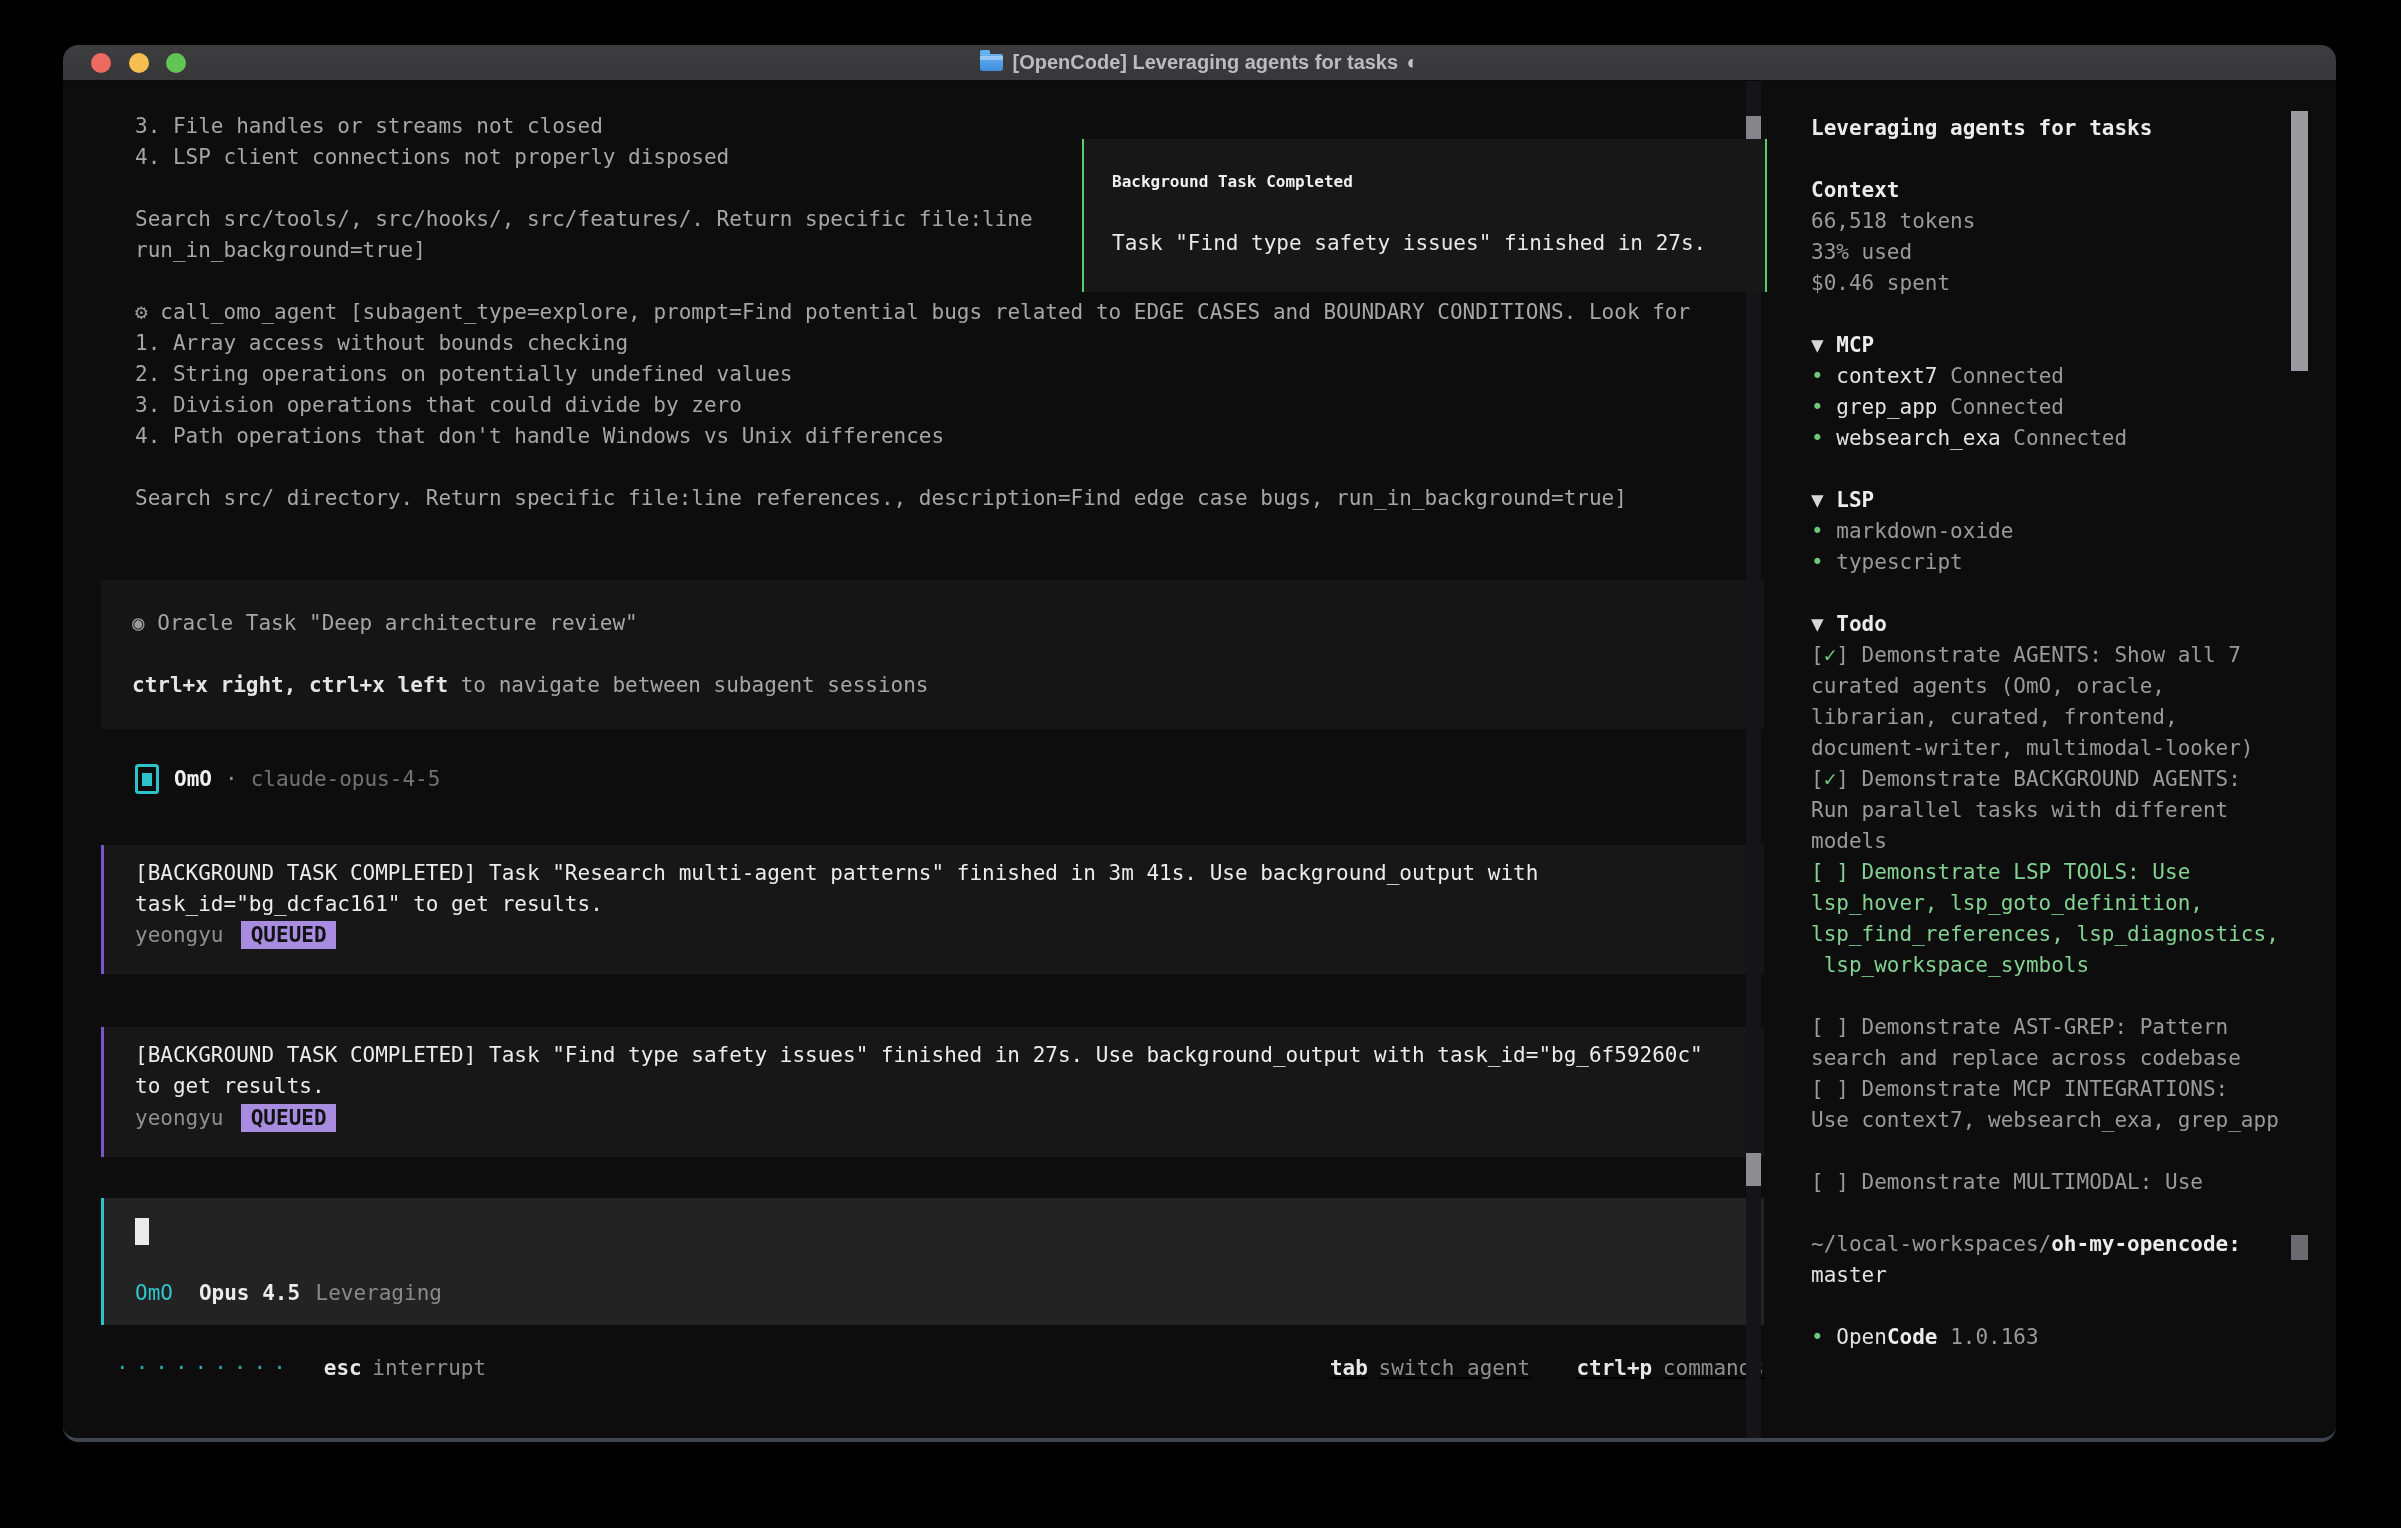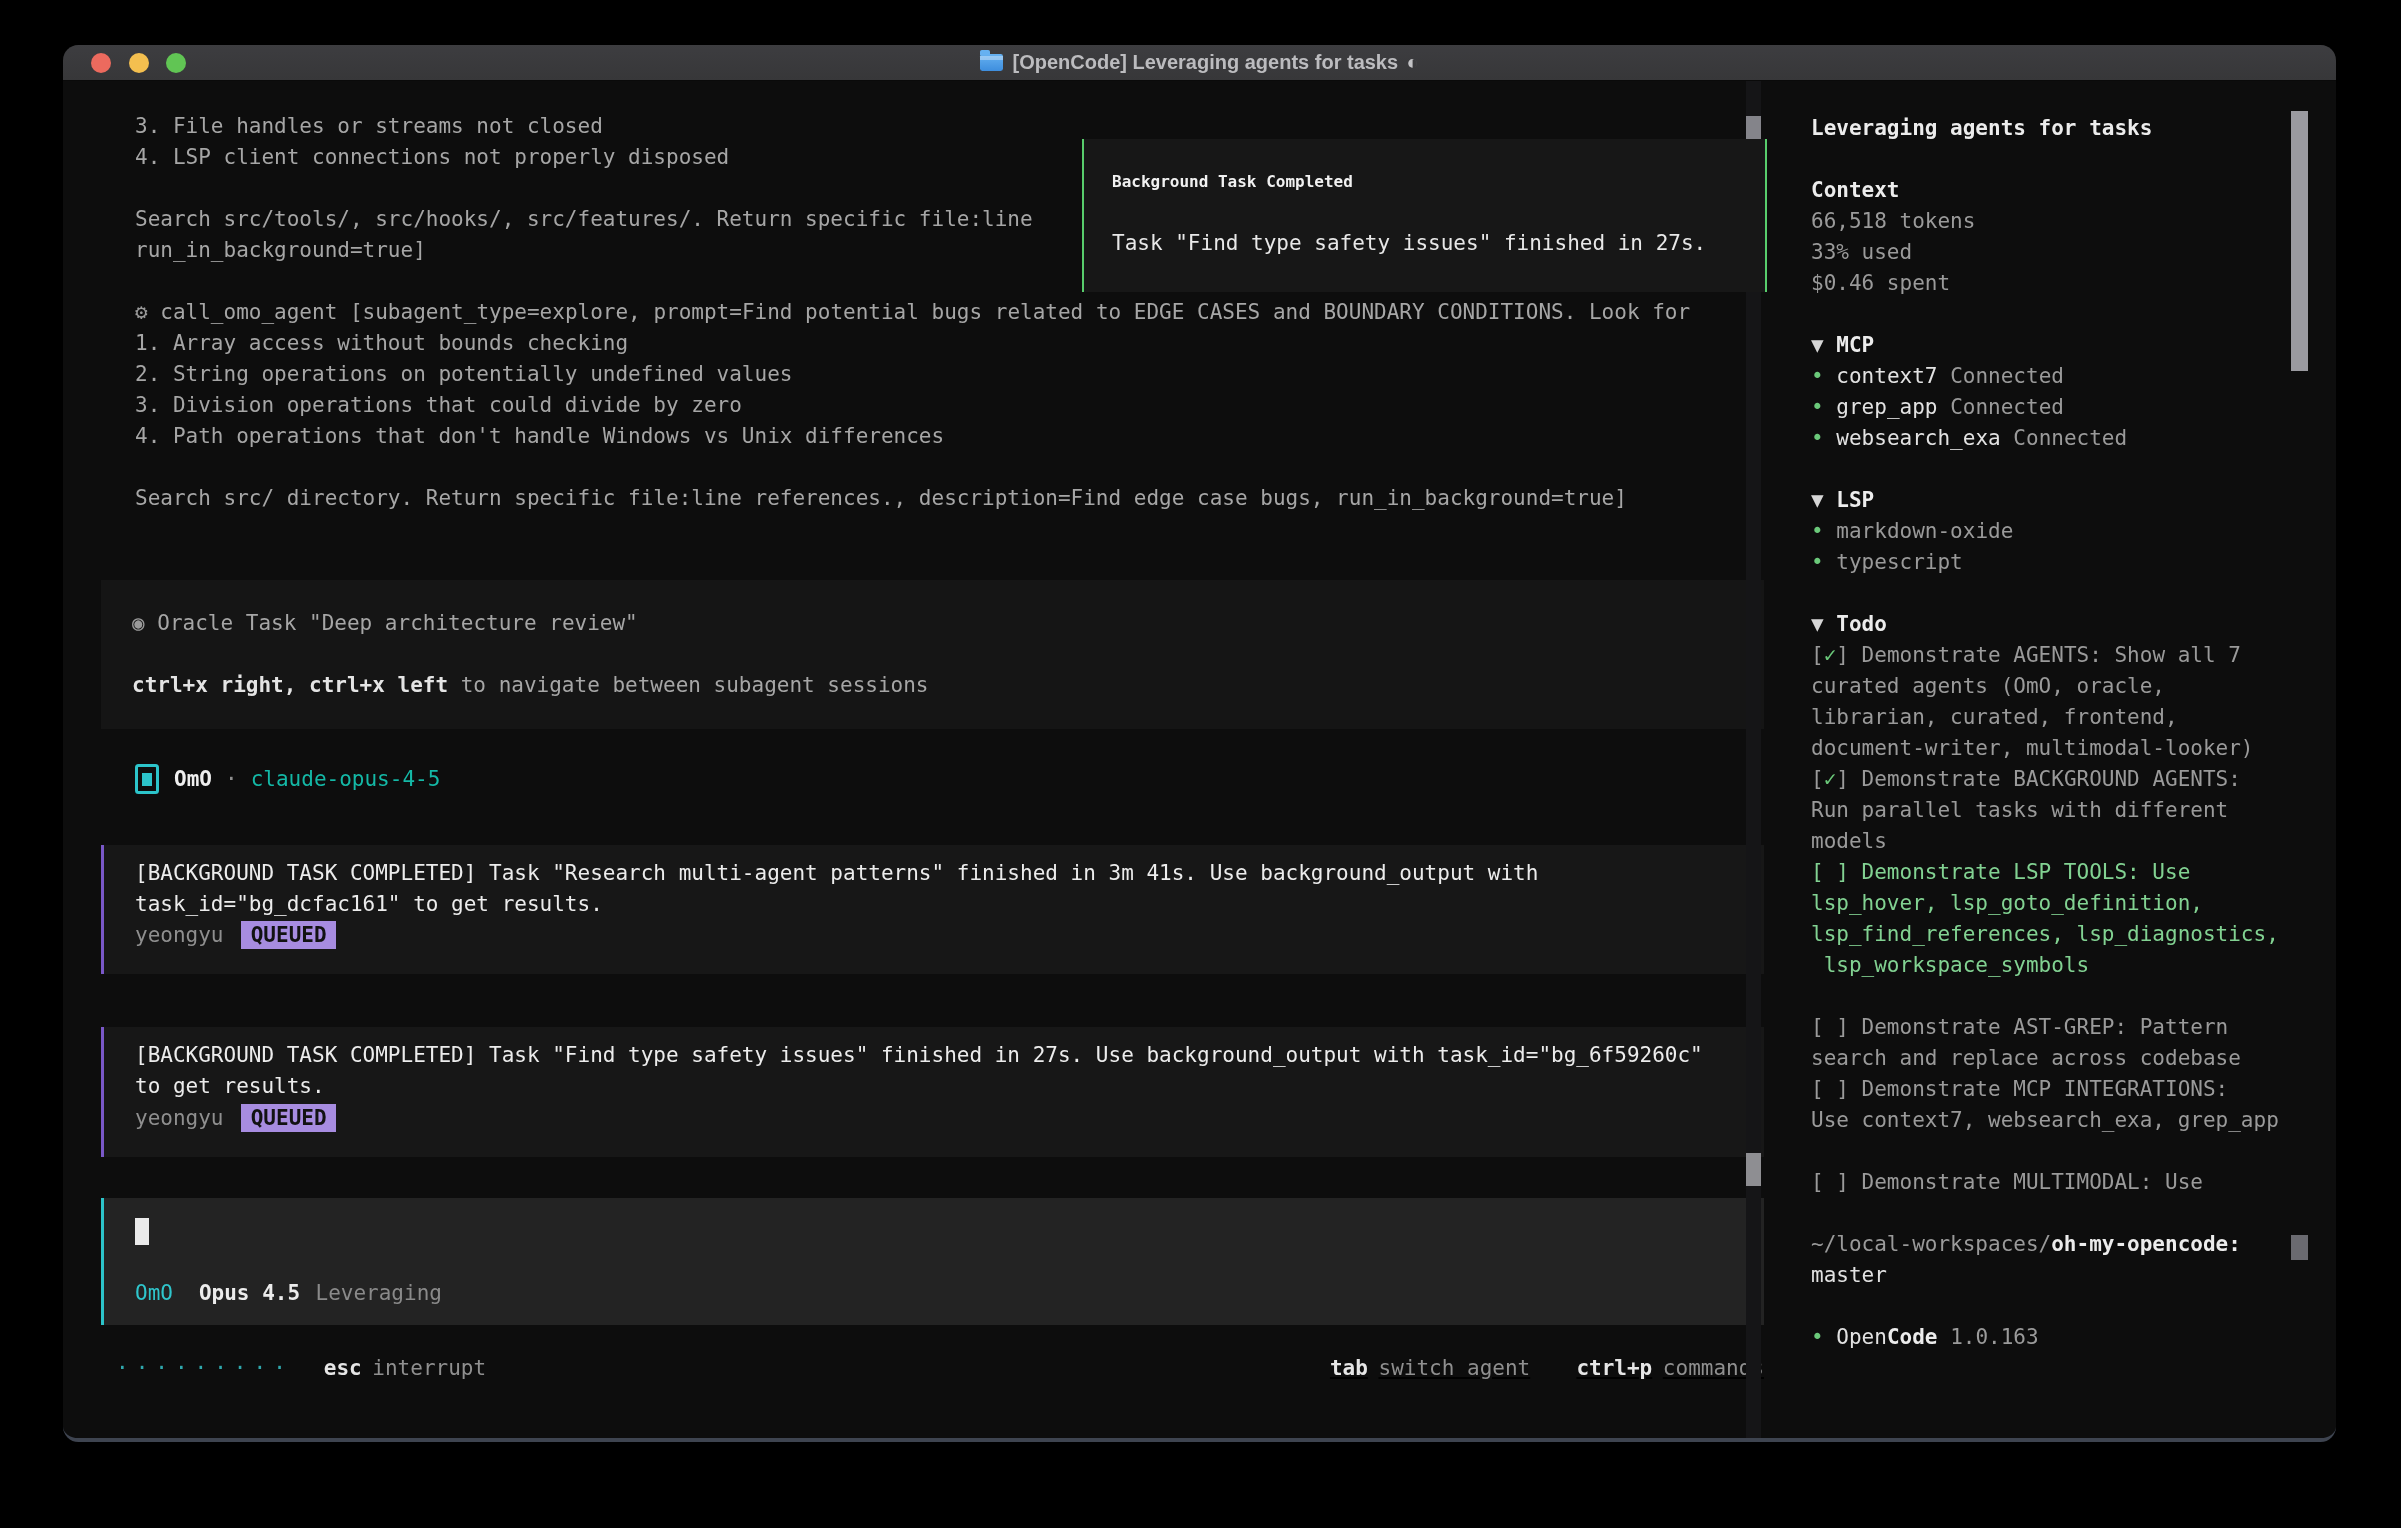--- a/index.html
+++ b/index.html
@@ -40,21 +40,21 @@
         padding:28px 0 28px 31px;}
   .oline{min-height:31px;line-height:31px;font-size:21px;color:#a6a6a6;white-space:pre;}
   .okeys{color:#e4e4e4;font-weight:bold;}
   
   .agent-row{margin:35px 0 0 72px;height:31px;display:flex;align-items:center;font-size:21px;}
   .agent-ico{width:17.7px;height:23.6px;border:3px solid #2cc4ca;border-radius:3.5px;margin-right:15.4px;
              display:flex;align-items:center;justify-content:center;flex:none;}
   .agent-ico i{display:block;width:9.5px;height:13px;background:#2cc4ca;}
   .agent-name{color:#f0f0f0;font-weight:bold;margin-right:13px;}
   .agent-sep{color:#8f8f8f;margin-right:13px;}
-  .agent-model{color:#14b8a6;}
+  .agent-model{color:#737373;}
   
   .task-box{margin:50px 0 0 38px;width:1663px;background:#171717;border-left:3.5px solid #7a58c8;
             box-sizing:border-box;padding:13px 23.6px 23.6px 31px;}
   .task-box.second{margin-top:53px;}
   .task-text{font-size:21px;line-height:31px;color:#ececec;white-space:pre-wrap;}
   .task-meta{height:31px;display:flex;align-items:center;font-size:21px;}
   .task-user{color:#8f8f8f;}
   .badge{display:inline-block;margin-left:17.7px;background:#a78ce0;color:#121212;font-weight:bold;
          height:28px;line-height:28px;padding:0 9.5px;text-align:center;}
   

